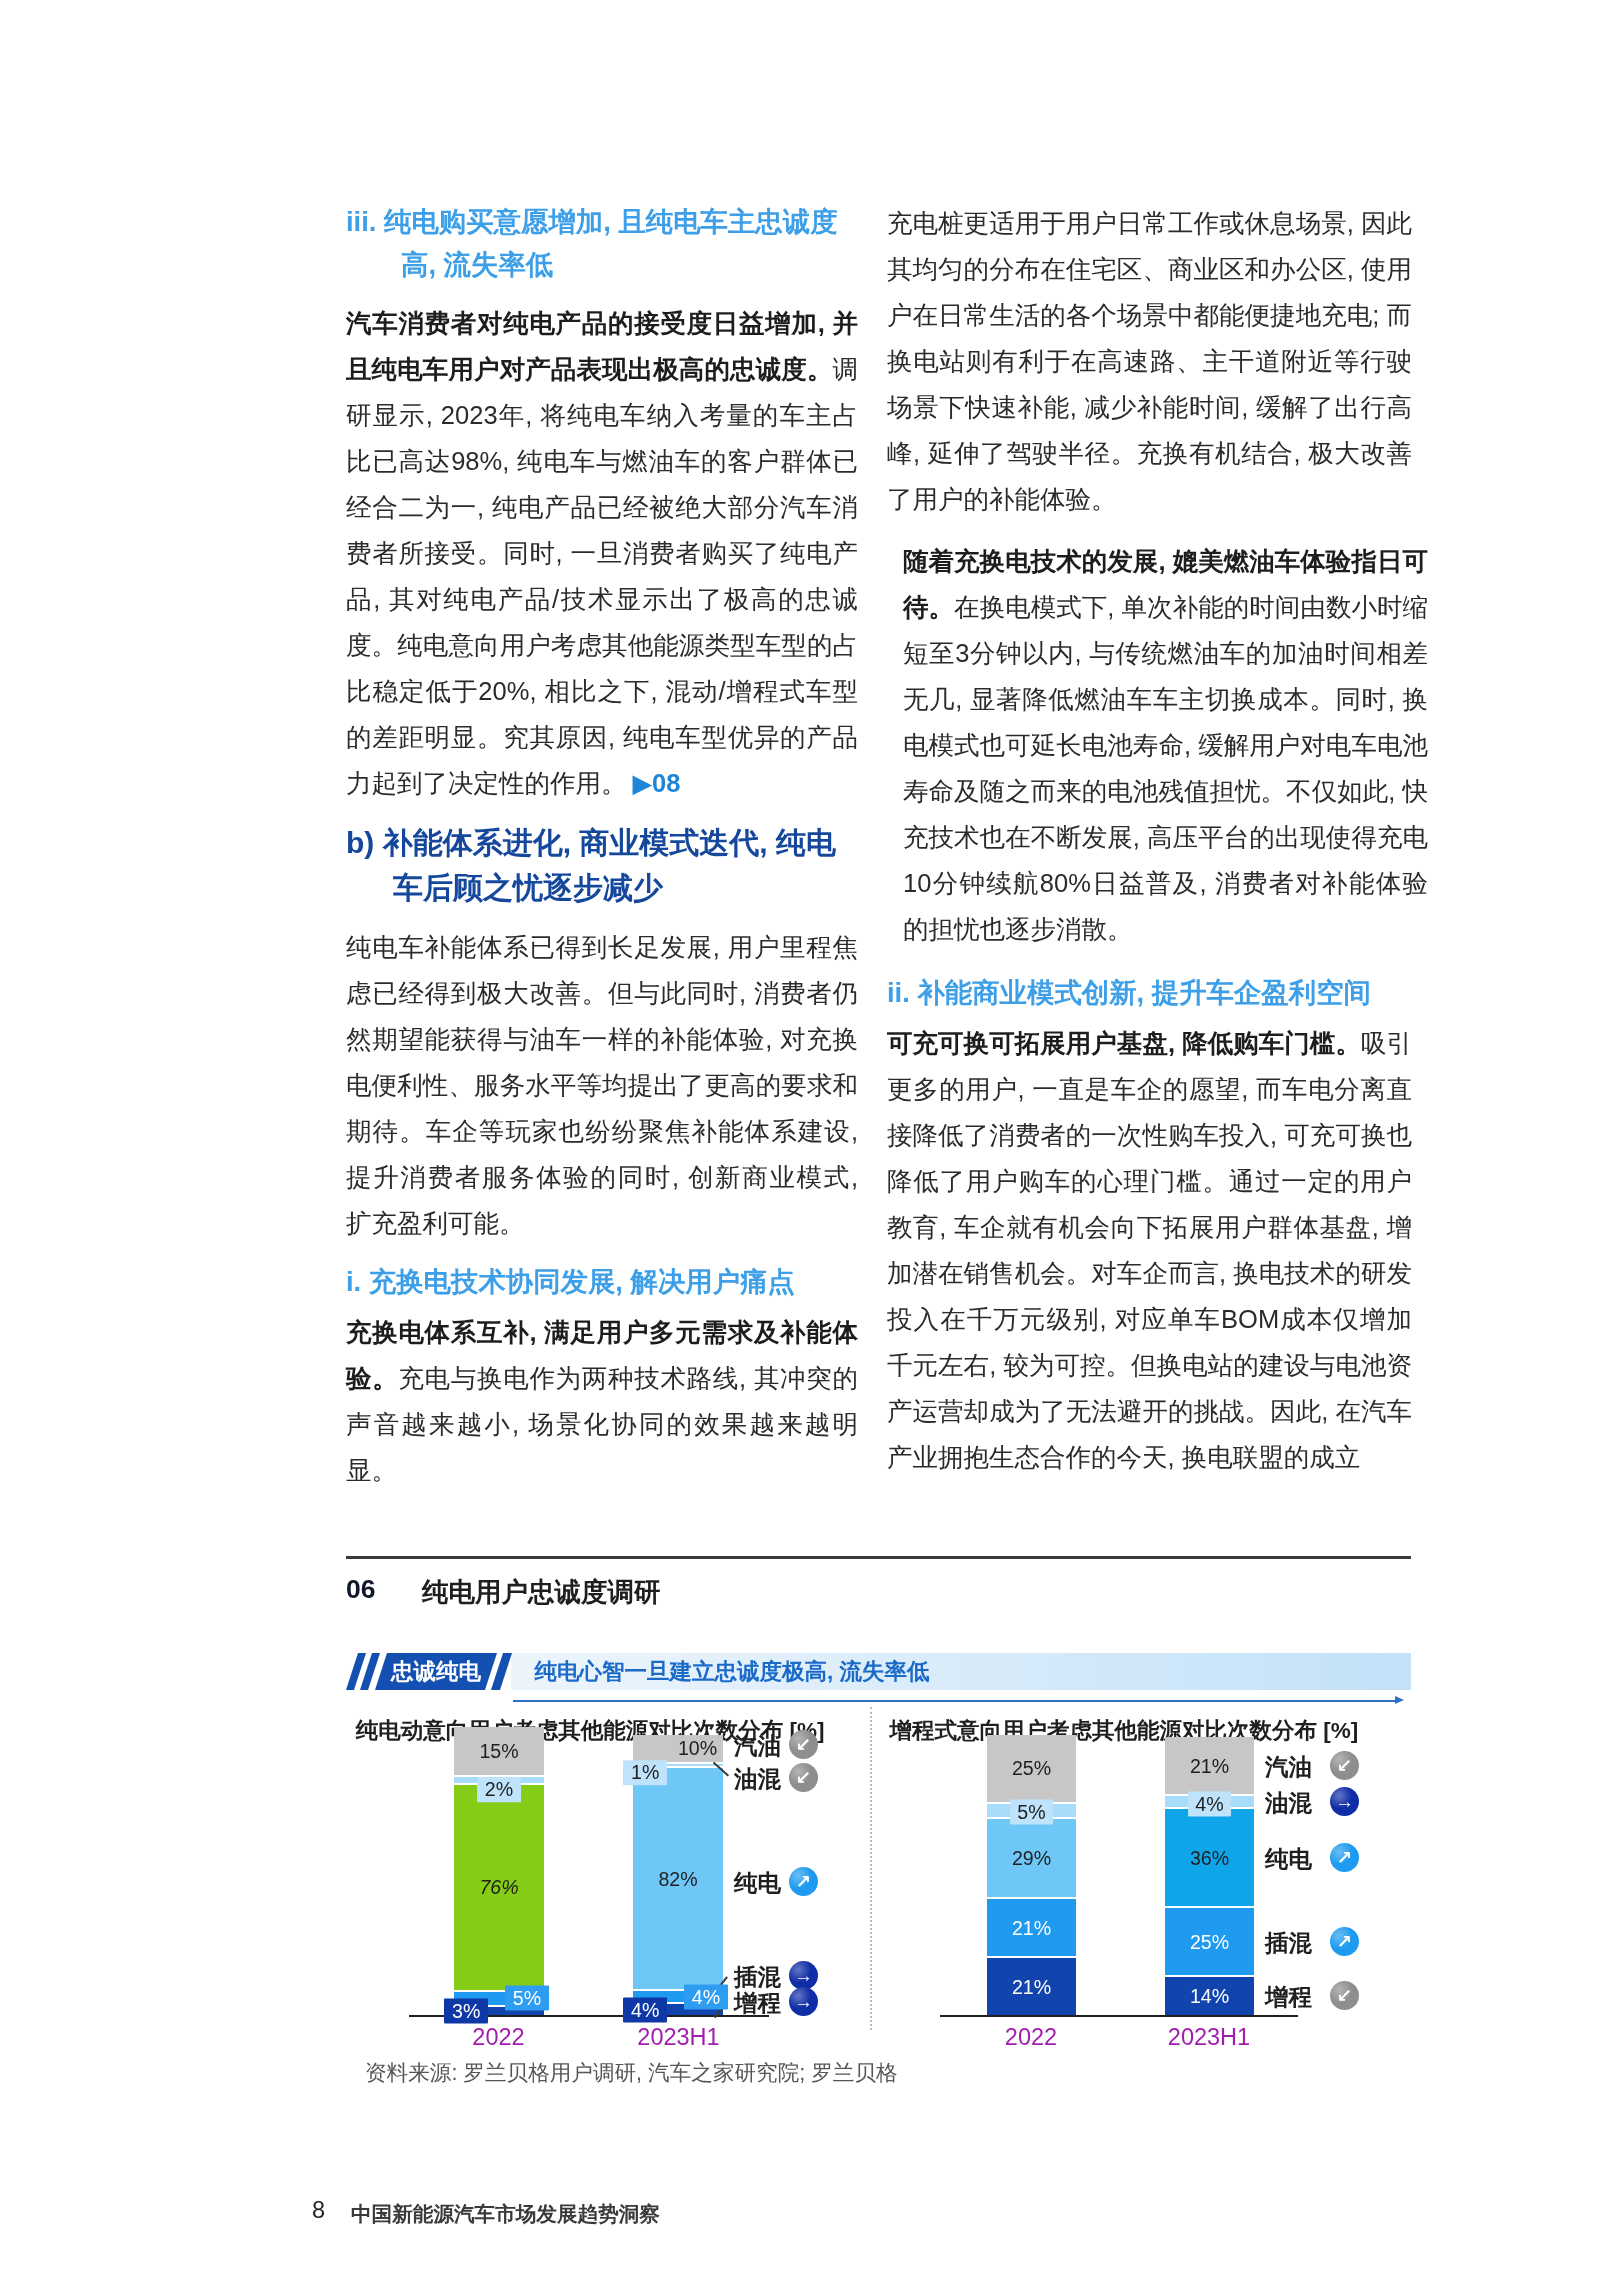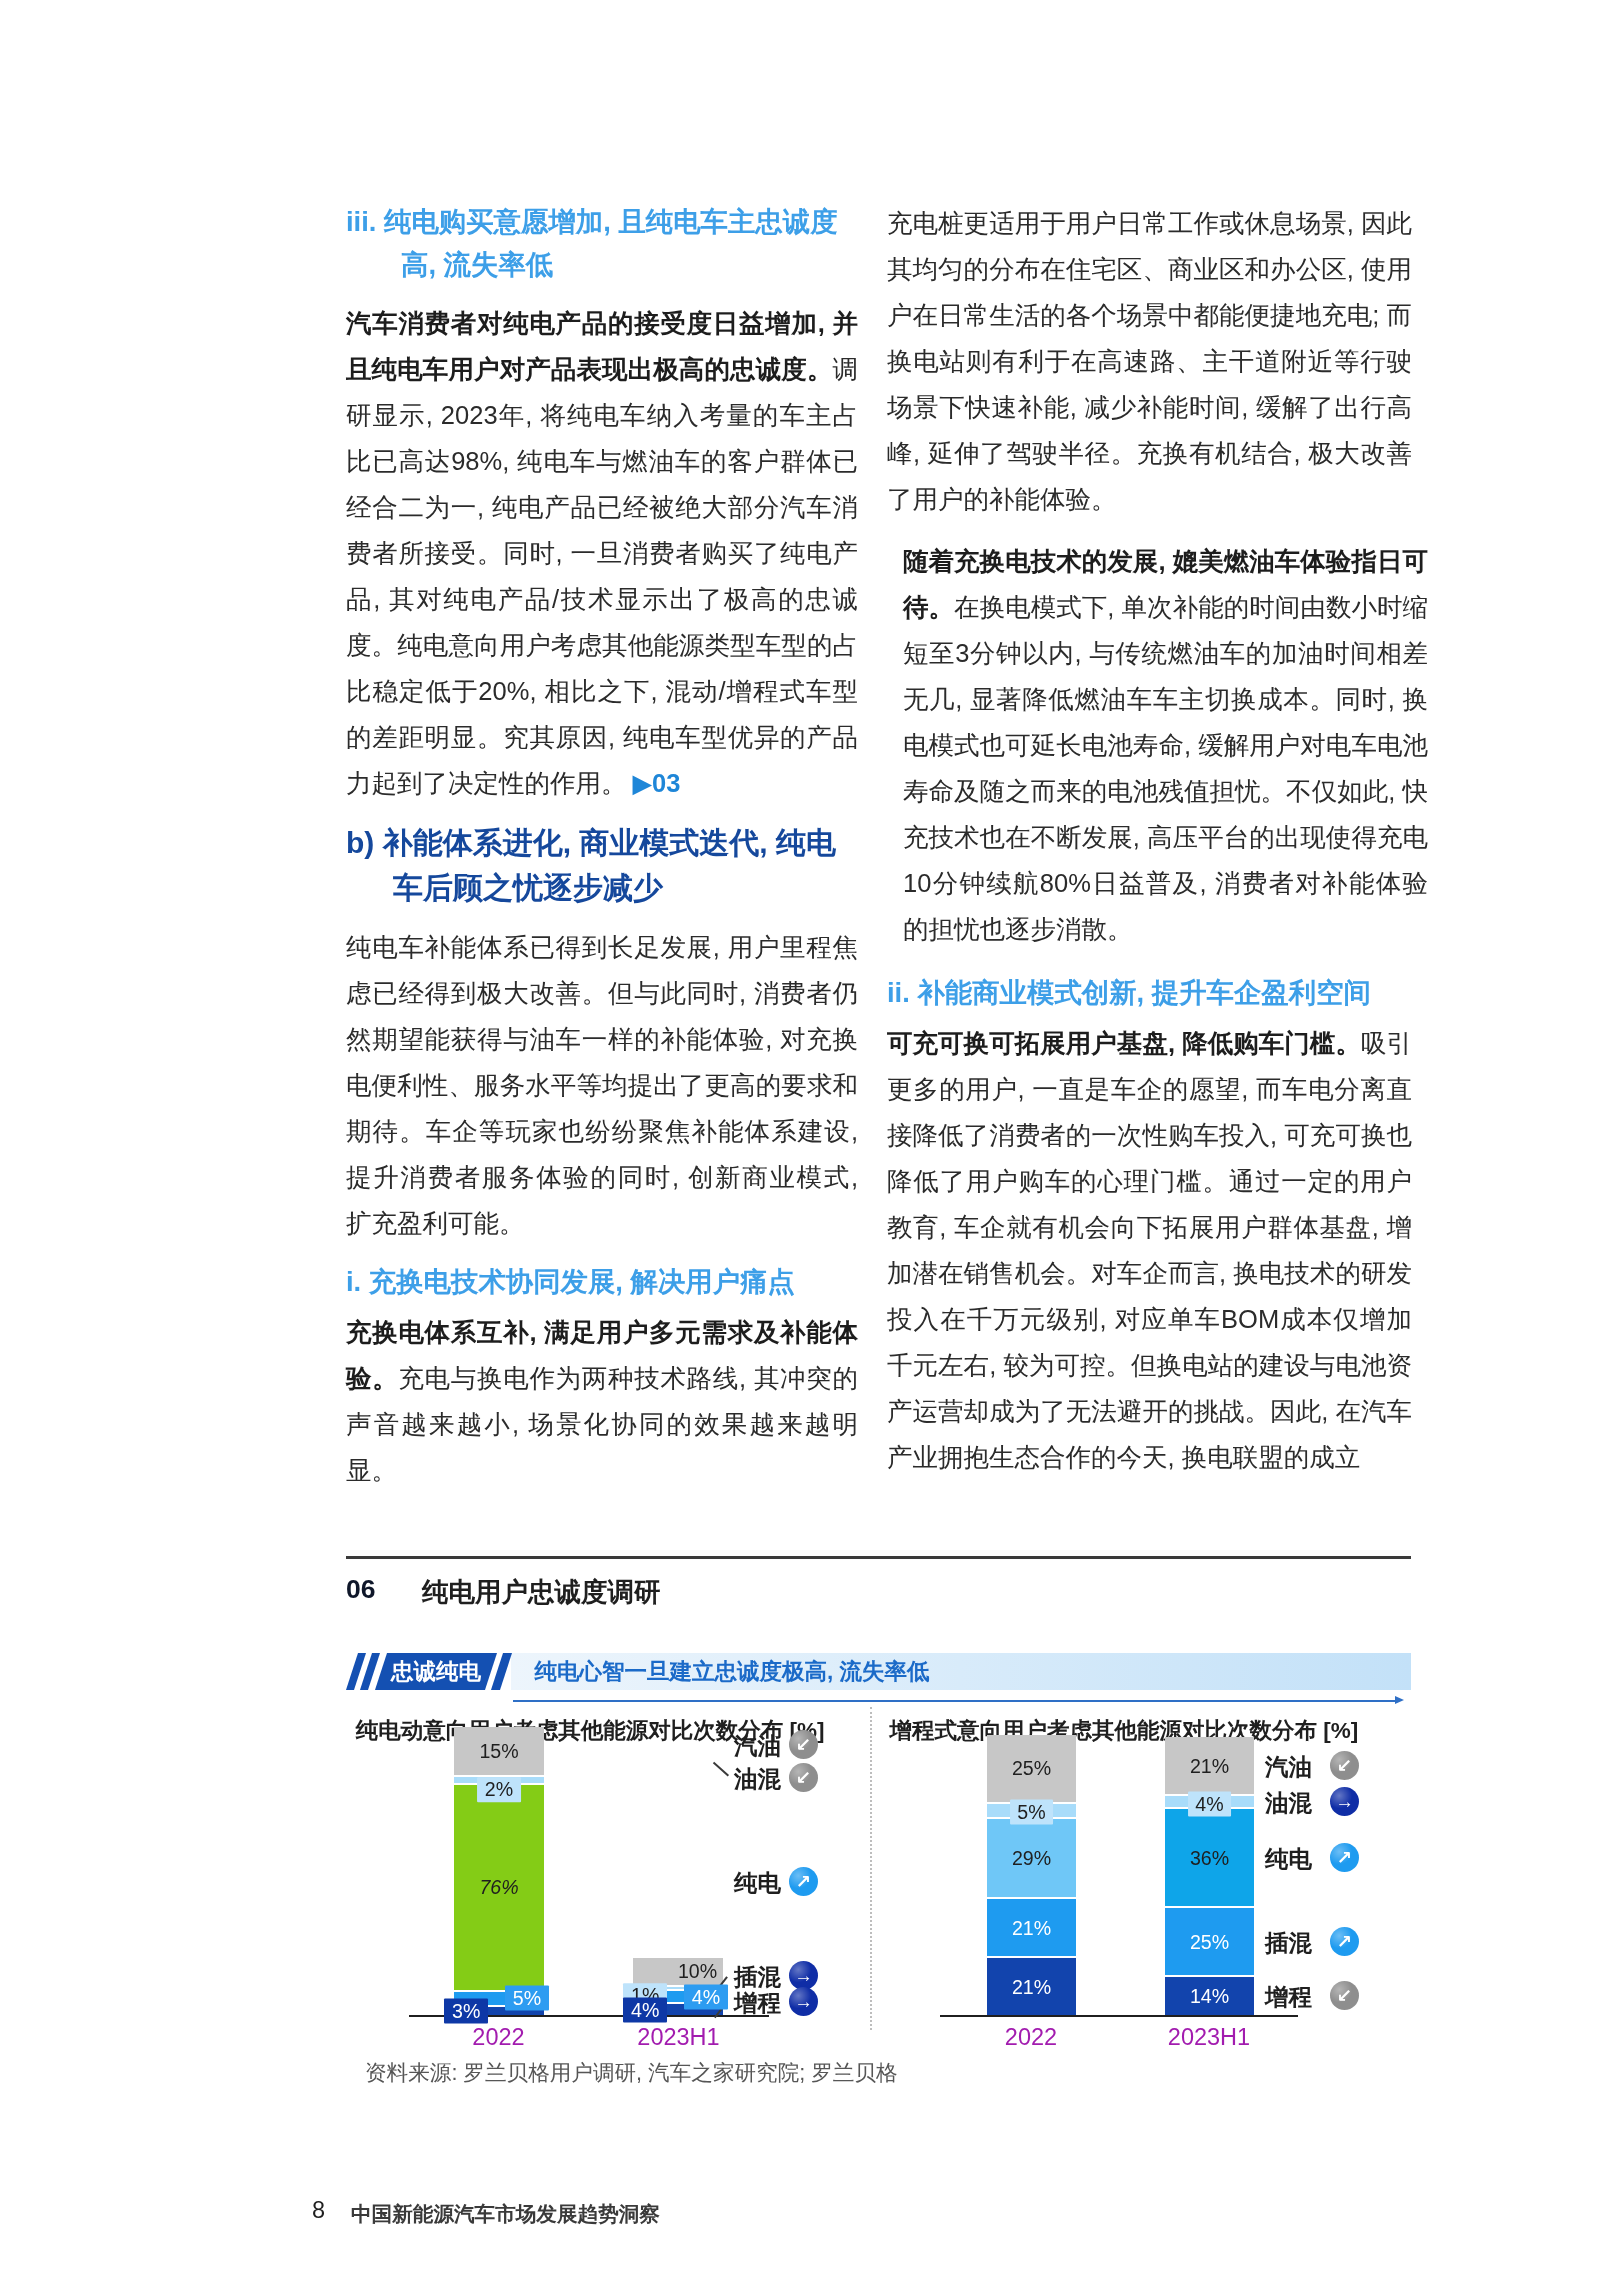--- a/index.html
+++ b/index.html
@@ -58,21 +58,21 @@
   .footer-txt{font-size:20.6px;font-weight:700;color:#3a3a3a;}
 </style>
 </head>
 <body>
 
 <div class="abs col" style="left:346px;top:200px;">
   <div class="h-blue">iii. 纯电购买意愿增加, 且纯电车主忠诚度高, 流失率低</div>
 </div>
 
 <div class="abs col para" style="left:346px;top:300px;">
-  <span class="lead">汽车消费者对纯电产品的接受度日益增加, 并且纯电车用户对产品表现出极高的忠诚度。</span><span>调研显示, 2023年, 将纯电车纳入考量的车主占比已高达98%, 纯电车与燃油车的客户群体已经合二为一, 纯电产品已经被绝大部分汽车消费者所接受。同时, 一旦消费者购买了纯电产品, 其对纯电产品/技术显示出了极高的忠诚度。纯电意向用户考虑其他能源类型车型的占比稳定低于20%, 相比之下, 混动/增程式车型的差距明显。究其原因, 纯电车型优异的产品力起到了决定性的作用。</span><span class="ref">▶03</span>
+  <span class="lead">汽车消费者对纯电产品的接受度日益增加, 并且纯电车用户对产品表现出极高的忠诚度。</span><span>调研显示, 2023年, 将纯电车纳入考量的车主占比已高达98%, 纯电车与燃油车的客户群体已经合二为一, 纯电产品已经被绝大部分汽车消费者所接受。同时, 一旦消费者购买了纯电产品, 其对纯电产品/技术显示出了极高的忠诚度。纯电意向用户考虑其他能源类型车型的占比稳定低于20%, 相比之下, 混动/增程式车型的差距明显。究其原因, 纯电车型优异的产品力起到了决定性的作用。</span><span class="ref">▶08</span>
 </div>
 
 <div class="abs col" style="left:346px;top:820px;">
   <div class="h-navy">b) 补能体系进化, 商业模式迭代, 纯电车后顾之忧逐步减少</div>
 </div>
 
 <div class="abs col para" style="left:346px;top:924px;">
   <span>纯电车补能体系已得到长足发展, 用户里程焦虑已经得到极大改善。但与此同时, 消费者仍然期望能获得与油车一样的补能体验, 对充换电便利性、服务水平等均提出了更高的要求和期待。车企等玩家也纷纷聚焦补能体系建设, 提升消费者服务体验的同时, 创新商业模式, 扩充盈利可能。</span>
 </div>
 
@@ -139,20 +139,23 @@
         <span class="slabel sl-white sl-box" style="background: rgb(14, 56, 166); left: -9.8px; transform: translate(0px, calc(-50% + 0px)); z-index: 5;">3%</span>
       </div>
     </div>
     <div class="xlabel" style="left: 88px; top: 314px; width: 129px;">2022</div>
     <div class="bar" style="left: 287px; width: 90px; bottom: 48px;">
       <div class="seg" style="height: 27px; background: rgb(199, 199, 199);">
         <span class="slabel sl-dark" style="right: 5.9px; transform: translate(0px, calc(-50% + 0px)); z-index: 5;">10%</span>
       </div>
       <div class="seg gap" style="height: 2.7px; background: rgb(168, 220, 250);">
         <span class="slabel sl-dark sl-box" style="background: rgb(190, 227, 251); left: -9.8px; transform: translate(0px, calc(-50% + 7.8px)); z-index: 5;">1%</span>
+      </div>
+      <div class="seg gap" style="height: 221px; background: rgb(111, 199, 247);">
+        <span class="slabel sl-dark" style="left: 50%; transform: translate(-50%, calc(-50% + 0px)); z-index: 5;">82%</span>
       </div>
       <div class="seg gap" style="height: 10.8px; background: rgb(30, 155, 240);">
         <span class="slabel sl-white sl-box" style="background: rgb(45, 156, 241); right: -4.9px; transform: translate(0px, calc(-50% + 0px)); z-index: 5;">4%</span>
       </div>
       <div class="seg gap" style="height: 10.8px; background: rgb(18, 68, 173);">
         <span class="slabel sl-white sl-box" style="background: rgb(14, 56, 166); left: -9.8px; transform: translate(0px, calc(-50% + 0px)); z-index: 5;">4%</span>
       </div>
     </div>
     <div class="xlabel" style="left: 268px; top: 314px; width: 129px;">2023H1</div>
     <div class="legend-label" style="left: 388px; top: 20.3px;">汽油</div>

